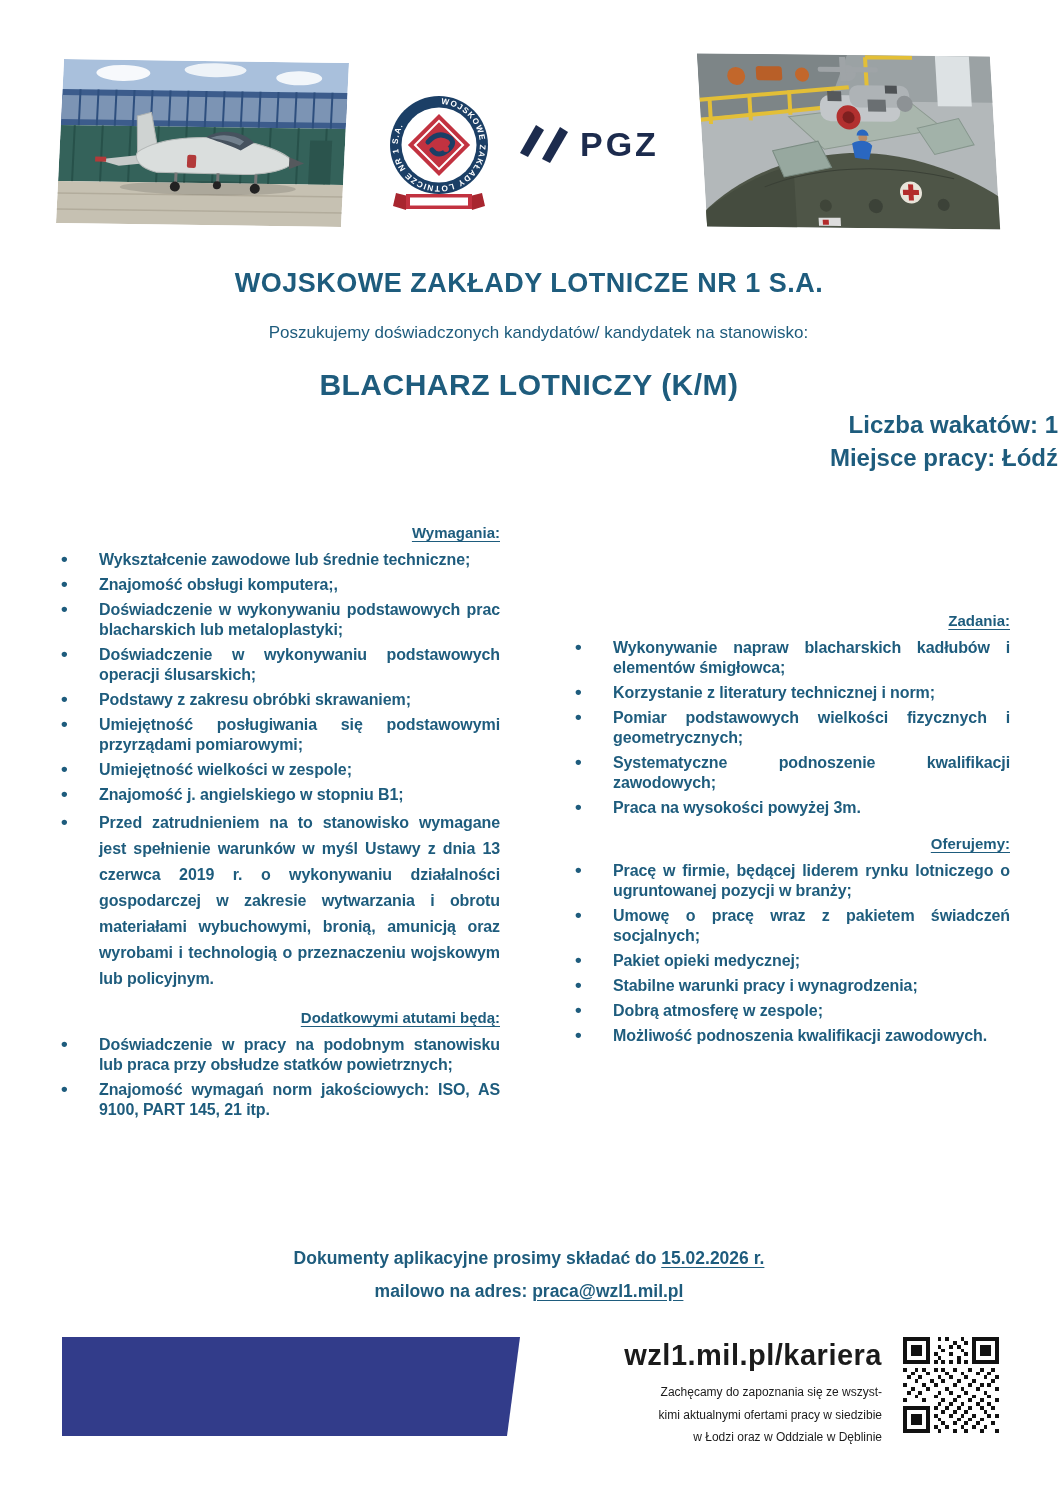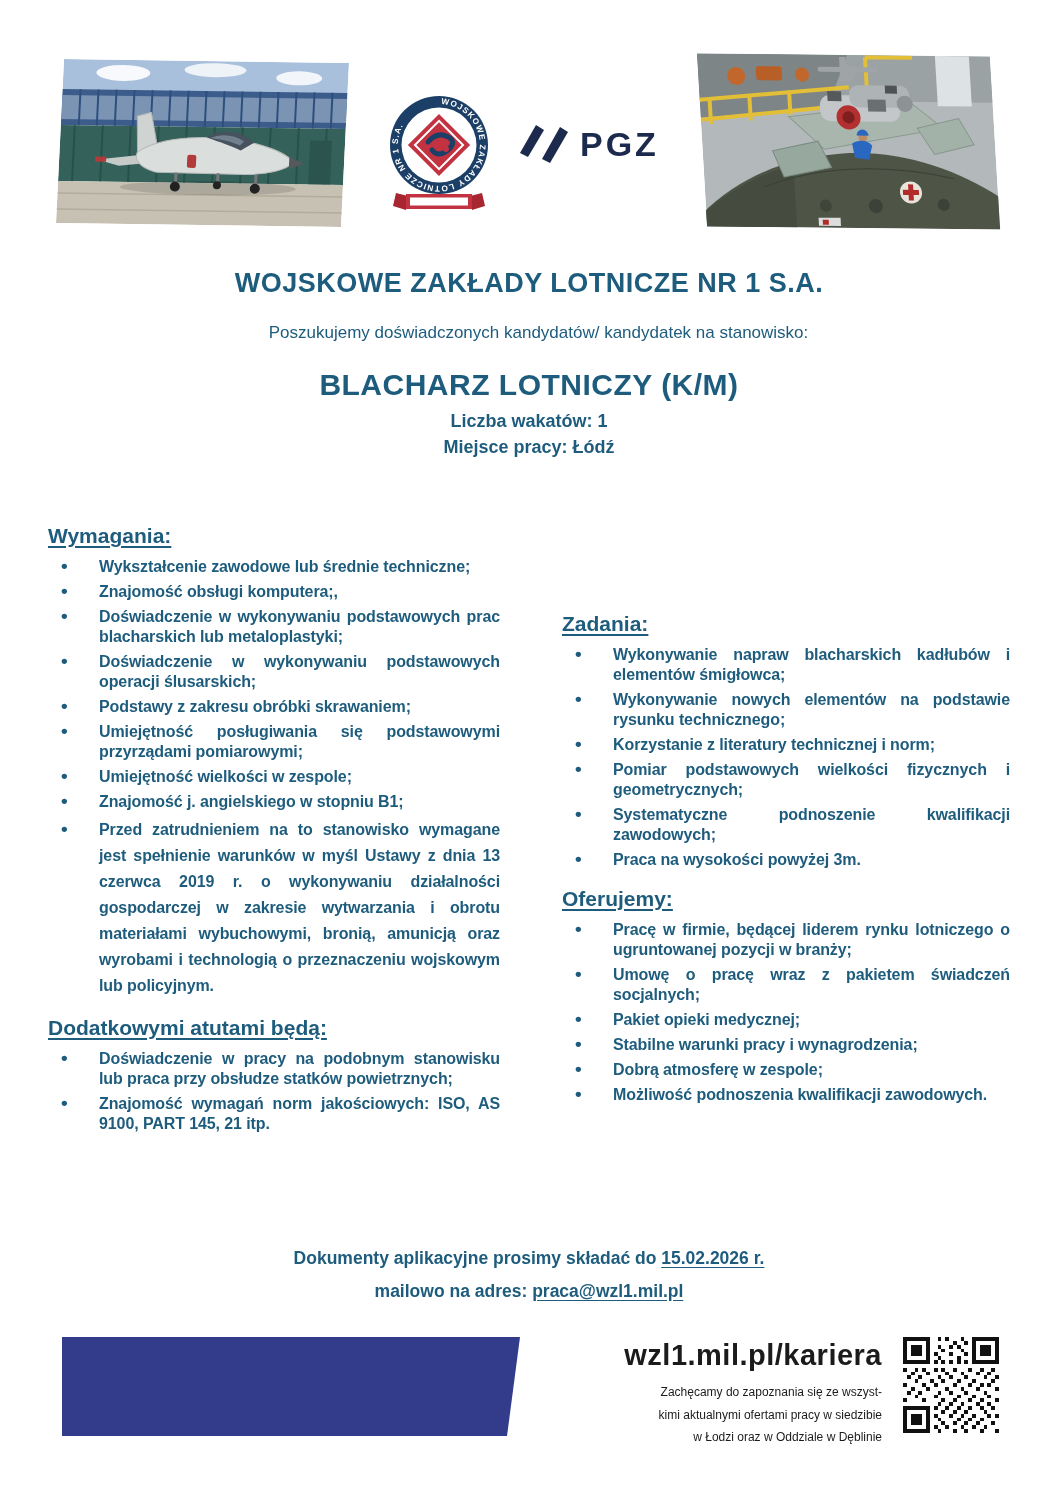--- a/index.html
+++ b/index.html
@@ -17,27 +17,27 @@
   .photo{position:absolute;display:block;}
   .photo-left{left:60px;top:61px;width:285px;height:164px;transform:rotate(.8deg) skewX(-2deg);}
   .photo-right{left:702px;top:55px;width:293px;height:173px;transform:rotate(.6deg) skewX(4deg);}
   .crest{position:absolute;left:388px;top:92px;width:102px;height:126px;}
   .pgz{position:absolute;left:516px;top:117px;width:150px;height:48px;}
   
   .title-block{position:absolute;top:268px;left:0;right:0;text-align:center;color:var(--ink);}
   .company{font-size:27px;font-weight:bold;letter-spacing:.5px;}
   .intro{margin-top:24px;font-size:17px;padding-left:19px;}
   .position{margin-top:25px;font-size:30px;font-weight:bold;letter-spacing:.5px;}
-  .meta{margin-top:9px;font-size:18px;font-weight:bold;}
+  .meta{margin-top:9px;font-size:24px;font-weight:bold;text-align:right;}
   .meta + .meta{margin-top:5px;}
   
   .columns{position:absolute;top:524px;left:48px;width:962px;display:flex;align-items:flex-start;}
   .col-left{width:452px;margin-right:62px;}
   .col-right{width:448px;margin-top:88px;}
-  .sec-heading{font-size:21px;font-weight:bold;text-decoration:underline;text-underline-offset:3px;color:var(--ink);margin:0 0 9px 0;}
+  .sec-heading{font-size:15px;font-weight:bold;text-decoration:underline;text-underline-offset:3px;color:var(--ink);margin:0 0 9px 0;text-align:right;}
   .mt{margin-top:17px;}
   ul.blist{list-style:none;margin:0;padding:0;color:var(--ink);}
   .blist li{
     position:relative;padding-left:51px;margin-bottom:5px;
     font-size:16px;font-weight:bold;line-height:20px;
     text-align:justify;letter-spacing:-.1px;
   }
   .blist li::before{content:"\2022";position:absolute;left:13px;top:-1px;font-size:19px;}
   .blist li.loose{line-height:26px;}
   
@@ -184,21 +184,20 @@
       <ul class="blist">
         <li>Doświadczenie w pracy na podobnym stanowisku lub praca przy obsłudze statków powietrznych;</li>
         <li>Znajomość wymagań norm jakościowych: ISO, AS 9100, PART 145, 21 itp.</li>
       </ul>
     </div>
 
     <div class="col-right">
       <div class="sec-heading">Zadania:</div>
       <ul class="blist">
         <li>Wykonywanie napraw blacharskich kadłubów i elementów śmigłowca;</li>
-        <li>Wykonywanie nowych elementów na podstawie rysunku technicznego;</li>
         <li>Korzystanie z literatury technicznej i norm;</li>
         <li>Pomiar podstawowych wielkości fizycznych i geometrycznych;</li>
         <li>Systematyczne podnoszenie kwalifikacji zawodowych;</li>
         <li>Praca na wysokości powyżej 3m.</li>
       </ul>
       <div class="sec-heading mt">Oferujemy:</div>
       <ul class="blist">
         <li>Pracę w firmie, będącej liderem rynku lotniczego o ugruntowanej pozycji w branży;</li>
         <li>Umowę o pracę wraz z pakietem świadczeń socjalnych;</li>
         <li>Pakiet opieki medycznej;</li>

